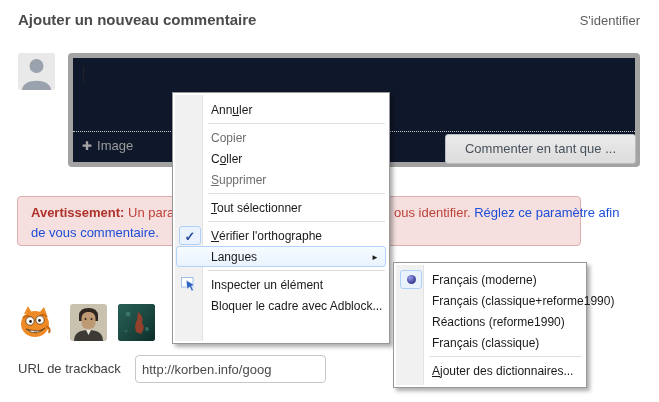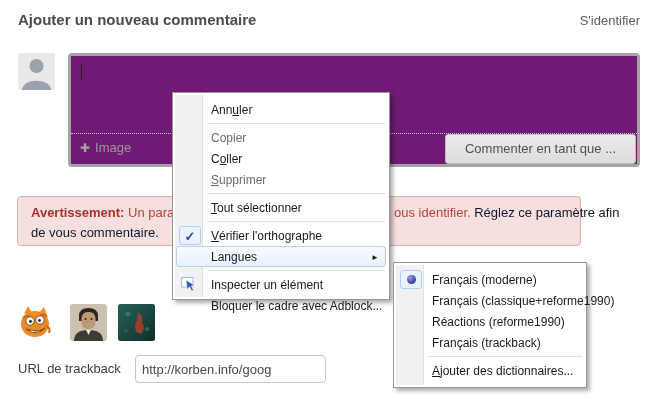--- a/index.html
+++ b/index.html
@@ -5,58 +5,58 @@
   html,body{margin:0;padding:0;background:#fff;}
   #page{position:relative;width:659px;height:402px;background:#fff;overflow:hidden;
         font-family:"Liberation Sans",sans-serif;color:#4b4b4b;}
 
   
   #page-title{position:absolute;left:18px;top:11px;font-size:15px;font-weight:bold;color:#4b4b4b;}
   #signin{position:absolute;right:19px;top:13px;font-size:13px;color:#5e5e5e;cursor:pointer;}
 
   
   #composer-avatar{position:absolute;left:18px;top:53px;width:37px;height:37px;background:#e9e9e9;border-radius:2px;overflow:hidden;}
-  #composer-box{position:absolute;left:68px;top:53px;width:572px;height:114px;border:3px solid #a3a3a3;
-                border-radius:4px;background:#701a75;box-sizing:border-box;text-align:right;}
+  #composer-box{position:absolute;left:68px;top:53px;width:572px;height:114px;border:5px solid #a3a3a3;
+                border-radius:4px;background:#0f172a;box-sizing:border-box;text-align:right;}
   #composer-text{position:absolute;left:0;top:0;right:0;height:82px;}
   #caret{position:absolute;left:10px;top:8px;width:1px;height:17px;background:#222;}
   #composer-footer{position:absolute;left:0;right:0;bottom:0;height:30px;border-top:1px dotted #c9c9c9;}
   #image-button{position:absolute;left:9px;top:6px;font-size:13px;color:#9b9b9b;cursor:pointer;}
   #image-button .plus{color:#a3a3a3;font-size:12px;margin-right:5px;}
   #comment-as-button{position:absolute;left:445px;top:134px;width:191px;height:30px;box-sizing:border-box;
                      border:1px solid #b9bdc1;border-radius:3px;background:linear-gradient(#ebebeb,#dcdcdc);
                      font-size:13px;color:#47525c;text-align:center;line-height:28px;cursor:pointer;}
 
   
   #warning-box{position:absolute;left:17px;top:196px;width:564px;height:50px;box-sizing:border-box;
                background:#f5dfdf;border:1px solid #dcaeae;border-radius:4px;font-size:13px;}
   #warning-box .w-red{color:#bc4139;}
   #warning-box .w-label{color:#ae322a;font-weight:bold;}
-  #warning-box .w-dark{color:#0f172a;}
+  #warning-box .w-dark{color:#1d4ed8;}
   #warn-line1-left{position:absolute;left:13px;top:8px;white-space:nowrap;}
   #warn-line1-right{position:absolute;left:376px;top:8px;white-space:nowrap;}
   #warn-line2{position:absolute;left:13px;top:28px;white-space:nowrap;}
 
   
   #reactions-title{position:absolute;left:18px;top:263px;font-size:15px;font-weight:bold;color:#4b4b4b;}
   .reaction{position:absolute;top:304px;width:37px;height:37px;border-radius:3px;overflow:hidden;cursor:pointer;}
   #reaction-1{left:18px;} #reaction-2{left:70px;} #reaction-3{left:118px;}
 
   
   #trackback-label{position:absolute;left:18px;top:361px;font-size:13px;color:#404040;}
   #trackback-input{position:absolute;left:135px;top:355px;width:191px;height:28px;box-sizing:border-box;
                    border:1px solid #c6c6c6;border-radius:4px;font-family:"Liberation Sans",sans-serif;
                    font-size:13px;color:#4a4a4a;padding:0 6px;background:#fff;}
 
   
   .menu{position:absolute;background:#fff;border:1px solid #979797;box-sizing:border-box;
         padding:6px 2px;box-shadow:3px 3px 4px rgba(0,0,0,.32);font-size:12px;color:#1a1a1a;}
   .menu::before{content:"";position:absolute;left:2px;top:2px;bottom:2px;width:27px;
         background:#f1f1f1;border-right:1px solid #e2e2e2;}
-  #context-menu{left:172px;top:92px;width:218px;height:208px;}
+  #context-menu{left:172px;top:92px;width:218px;height:252px;}
   #language-submenu{left:393px;top:262px;width:194px;height:126px;}
   .menu-item{position:relative;height:21px;line-height:21px;padding-left:34px;margin:0 1px;
              white-space:nowrap;cursor:pointer;border:1px solid transparent;border-radius:3px;box-sizing:border-box;}
   .menu-item.disabled{color:#6d6d6d;cursor:default;}
   .menu-item.highlighted{border-color:#b3d3f9;background:linear-gradient(#f7fbff,#e9f2fd);}
   .menu-sep{height:1px;background:#e0e0e0;margin:3px 2px 3px 33px;}
   .icon-box{position:absolute;left:2px;top:0px;width:22px;height:19px;border:1px solid #aecff7;
             border-radius:3px;background:#eaf3fd;box-sizing:border-box;text-align:center;}
   .check-glyph{color:#30519c;font-size:13px;line-height:17px;font-weight:bold;}
   .radio-dot{position:absolute;left:6px;top:4px;width:9px;height:9px;border-radius:50%;
@@ -165,18 +165,18 @@
             <polygon points="5,3 14,8.2 10.6,9 12.6,13.2 10.6,14.2 8.7,10 6,12.4" fill="#2f63c4" stroke="#fff" stroke-width="0.7"></polygon>
           </svg></span><span>Inspecter un élément</span></div>
       <div class="menu-item"><span>Bloquer le cadre avec Adblock...</span></div>
     </div>
   <div id="language-submenu" class="menu">
       <div class="menu-item"><span class="icon-box">
           <span class="radio-dot"></span>
         </span><span>Français (moderne)</span></div>
       <div class="menu-item"><span>Français (classique+reforme1990)</span></div>
       <div class="menu-item"><span>Réactions (reforme1990)</span></div>
-      <div class="menu-item"><span>Français (trackback)</span></div>
+      <div class="menu-item"><span>Français (classique)</span></div>
       <div class="menu-sep"></div>
       <div class="menu-item"><span><u>A</u>jouter des dictionnaires...</span></div>
     </div>
 
 </div>
 
 </body></html>

